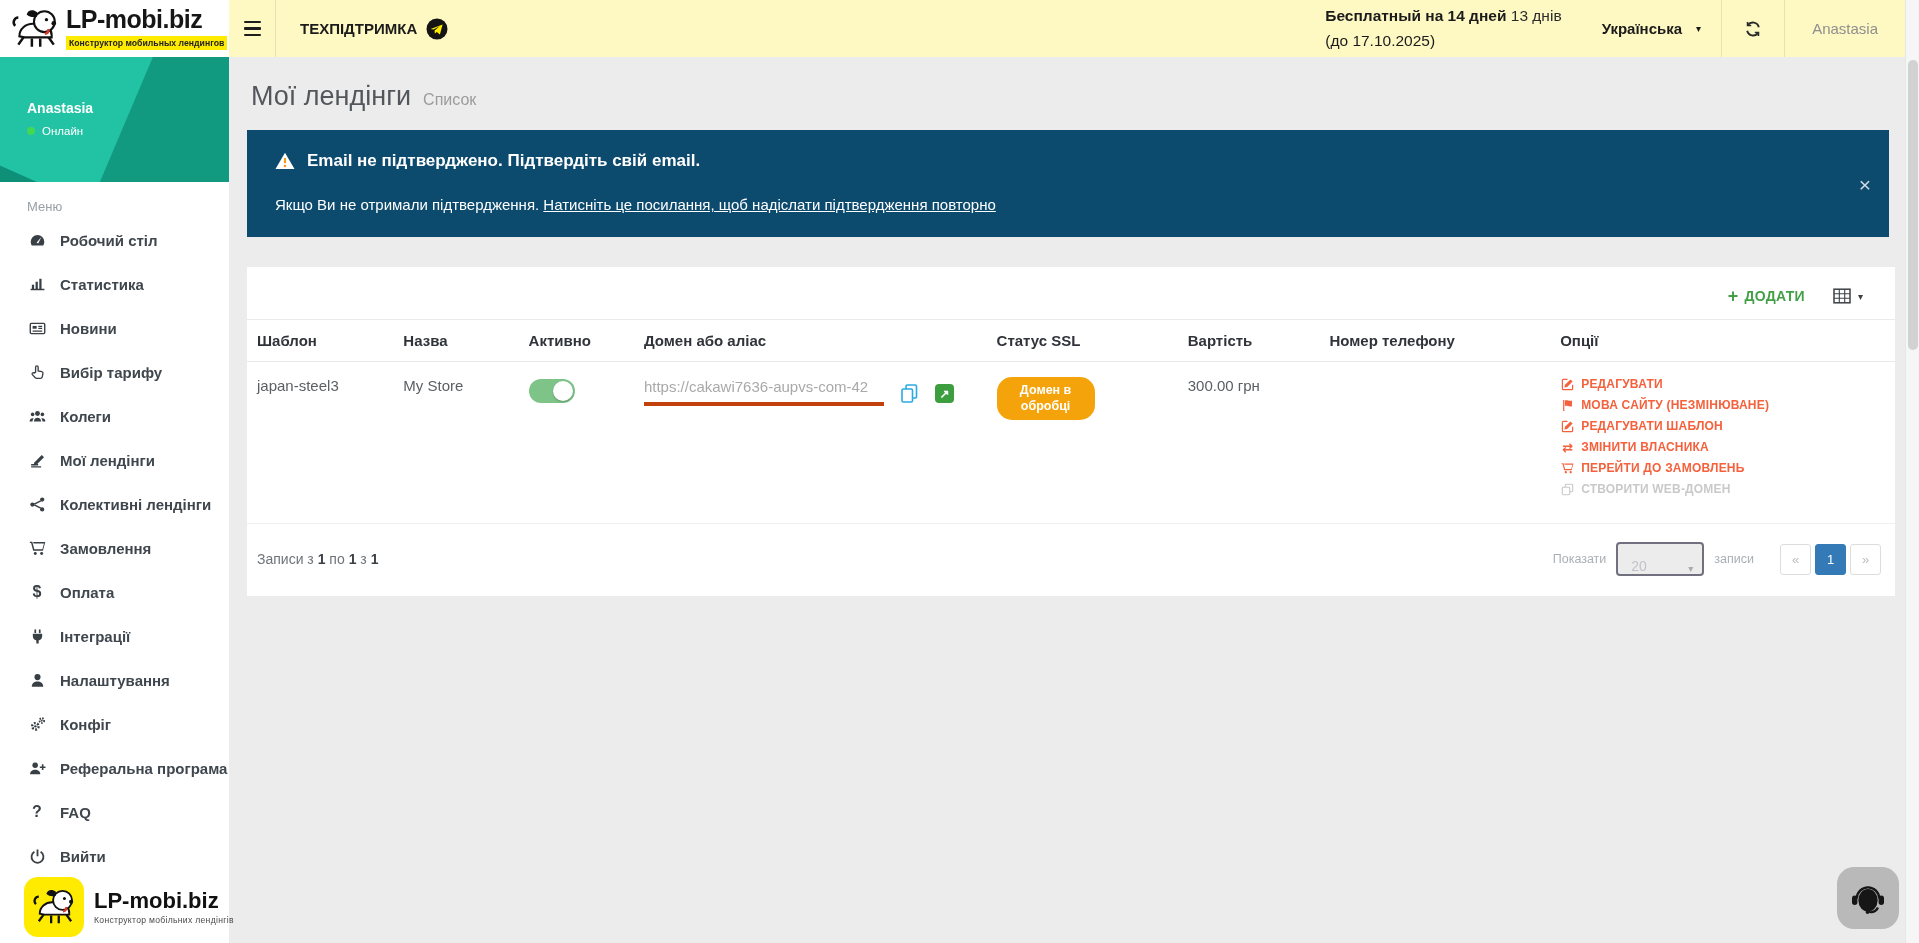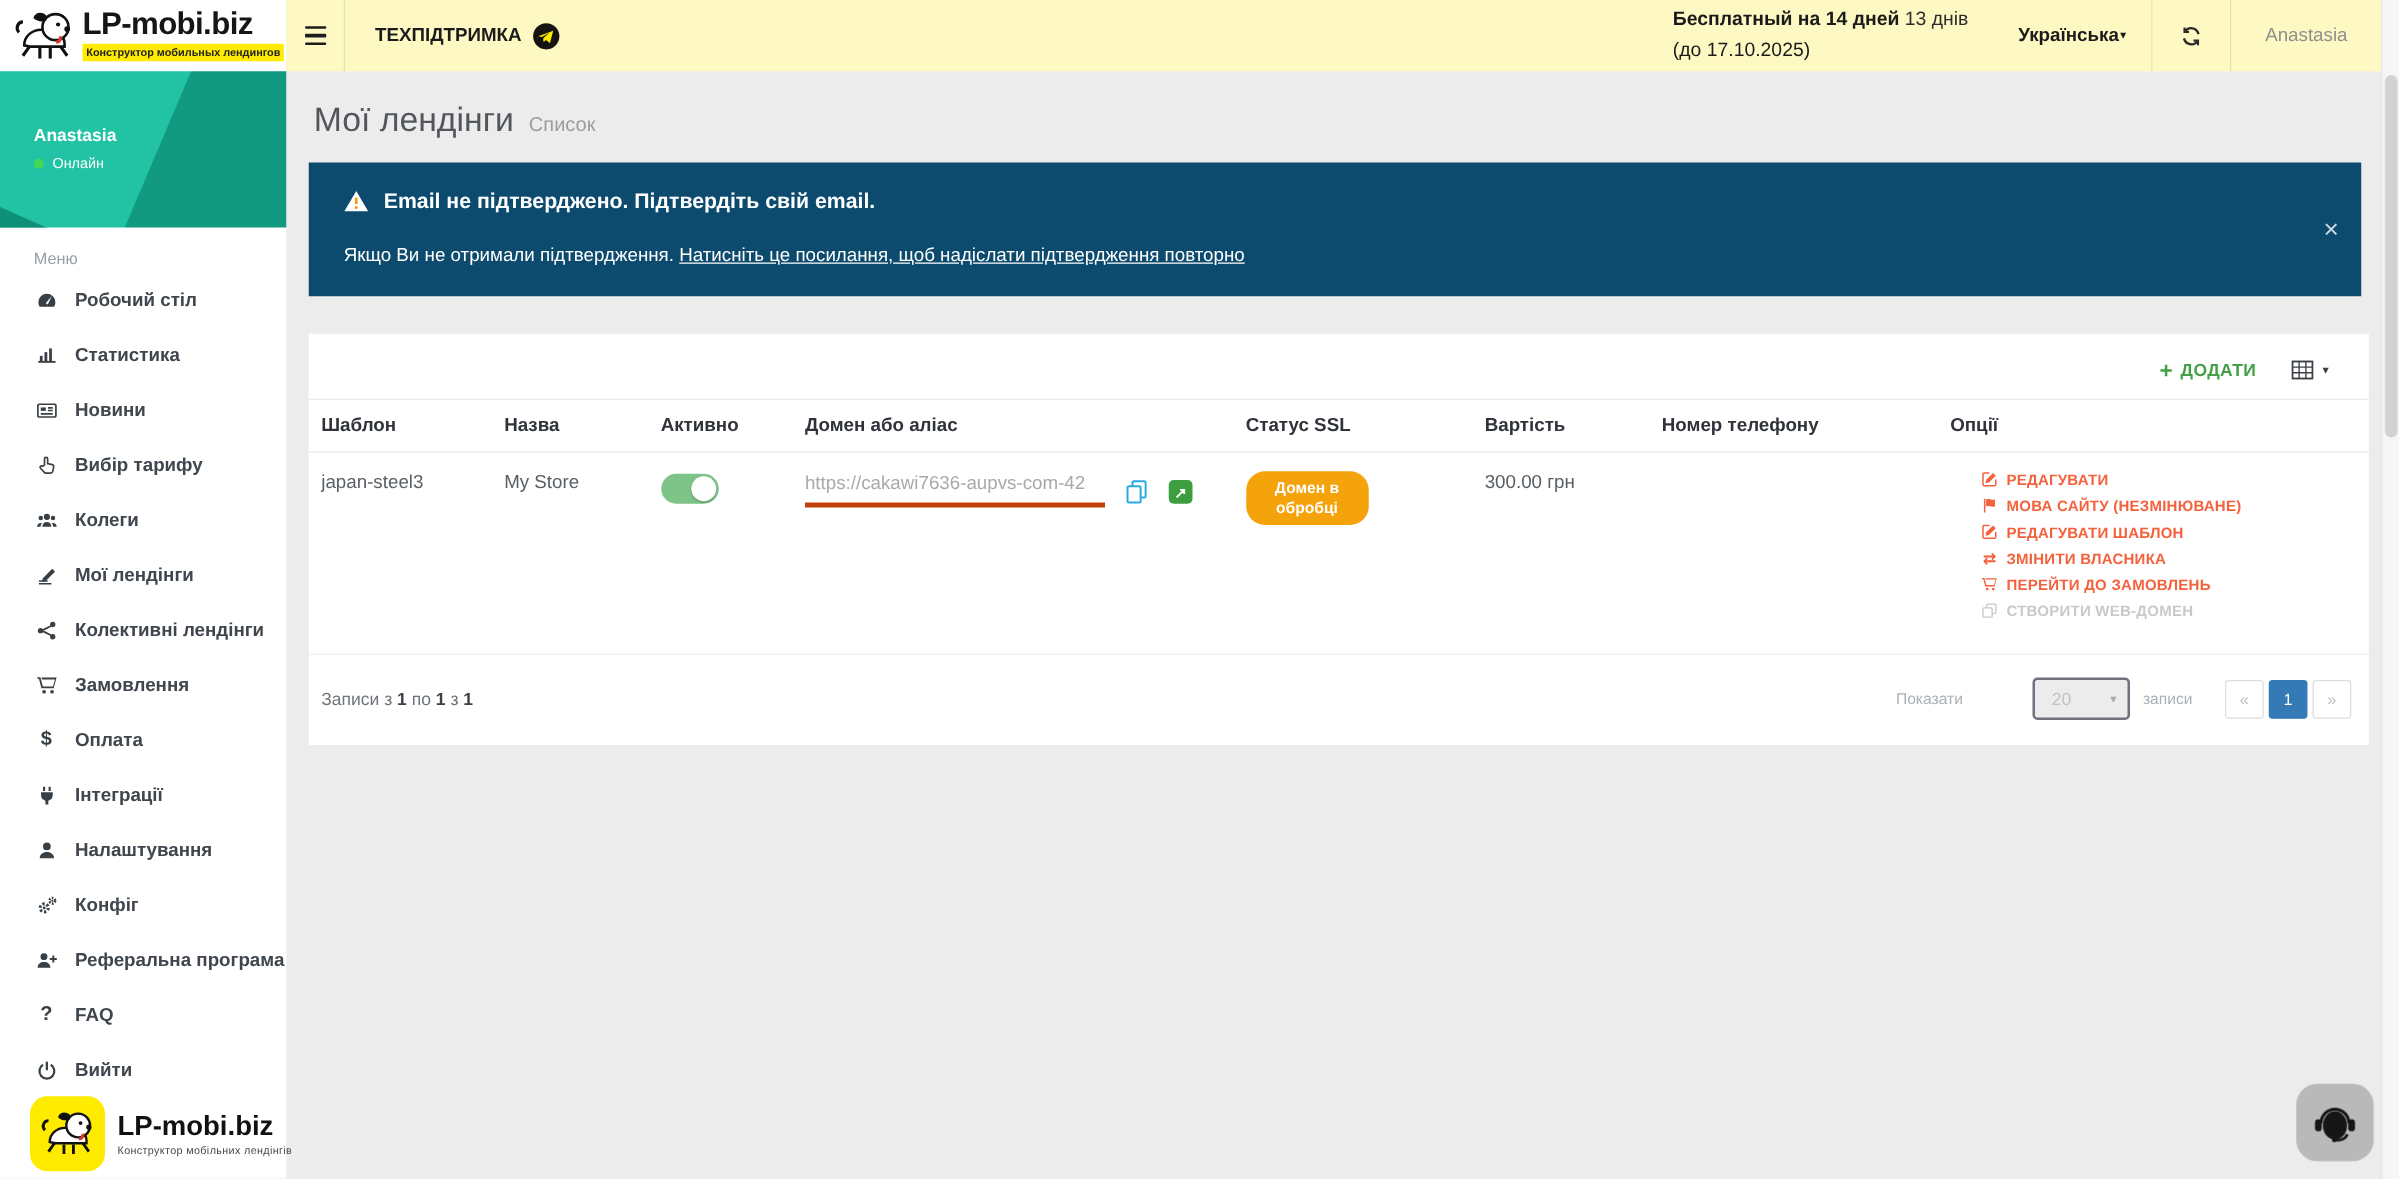--- a/index.html
+++ b/index.html
@@ -14,21 +14,21 @@
   .logo-tagline { display:inline-block; background:#FFEB00; color:#222; font-size:8.7px; font-weight:700; padding:2px 3px; margin-top:2px; white-space:nowrap; }
   .yellowbar { flex:1; background:#fef9c3; display:flex; align-items:center; }
   .ydiv { width:1px; align-self:stretch; background:rgba(0,0,0,0.09); }
   .hamburger { width:46px; display:flex; flex-direction:column; align-items:center; justify-content:center; cursor:pointer; }
   .hamburger i { display:block; width:17px; height:2.4px; background:#1d1d1d; margin:2.1px 0; border-radius:1px; }
   .support { display:flex; align-items:center; gap:9px; margin-left:24px; font-size:15px; font-weight:700; color:#1b1b1b; cursor:pointer; }
   .tb-spacer { flex:1; }
   .trial { font-size:15.5px; color:#1b1b1b; line-height:1.55; margin-right:20px; }
   .trial b { font-weight:700; }
   .trial .days { font-weight:400; color:#2c2c2c; }
-  .lang { display:flex; align-items:center; gap:1px; font-size:15px; font-weight:700; color:#1b1b1b; padding:0 20px; cursor:pointer; }
+  .lang { display:flex; align-items:center; gap:14px; font-size:15px; font-weight:700; color:#1b1b1b; padding:0 20px; cursor:pointer; }
   .lang .caret { font-size:10px; }
   .refresh-btn { padding:0 22px; display:flex; align-items:center; align-self:stretch; color:#2a2a2a; cursor:pointer; }
   .tb-user { padding:0 27px; display:flex; align-items:center; align-self:stretch; color:#8f8f8f; font-size:15px; cursor:pointer; }
 
   
   .body-row { display:flex; height:886px; margin-right:14px; }
 
   
   .sidebar { width:229px; background:#fff; flex-shrink:0; position:relative; }
   .user-panel { height:125px; padding:43px 0 0 27px; color:#fff;
@@ -83,32 +83,32 @@
 
   .domain-wrap { display:flex; align-items:center; gap:15px; }
   .domain-input { width:240px; border:none; border-bottom:4px solid #c2410c; background:transparent; outline:none; color:#a9a9a9; font-size:15px; font-family:inherit; padding:1px 0 7px; }
   .copy-btn { background:none; border:none; cursor:pointer; color:#29ABE2; display:flex; margin-top:4px; }
   .copy-btn svg { width:21px; height:21px; }
   .ext-btn { width:19px; height:19px; background:#3C9E3F; border:none; border-radius:4px; color:#fff; font-size:12px; font-weight:700; display:flex; align-items:center; justify-content:center; cursor:pointer; margin-top:4px; }
 
   .ssl-badge { display:inline-block; background:#F5A30B; color:#fff; font-size:12.5px; font-weight:700; text-align:center; border-radius:15px; padding:5px 13px; line-height:1.3; max-width:98px; }
 
   .opts { list-style:none; }
-  .opt { display:flex; align-items:flex-start; gap:6px; color:#F4613C; font-size:12px; font-weight:700; letter-spacing:0.2px; margin-bottom:7px; cursor:pointer;margin-left:24px; }
+  .opt { display:flex; align-items:center; gap:6px; color:#F4613C; font-size:12px; font-weight:700; letter-spacing:0.2px; margin-bottom:7px; cursor:pointer; }
   .opt .oi { width:15px; display:flex; justify-content:center; color:inherit; }
   .opt .oi svg { width:13px; height:13px; }
   .opt.disabled { color:#c9c9c9; cursor:default; }
   .glyph-oi { font-size:13px; font-weight:700; line-height:1; }
 
   .card-foot { display:flex; justify-content:space-between; align-items:center; padding:18px 14px 20px 10px; }
   .records-info { font-size:14px; color:#6e7479; }
   .records-info b { color:#3c4146; }
   .foot-right { display:flex; align-items:center; gap:10px; }
   .pg-label { font-size:12.5px; color:#aab0b5; }
-  .size-select { width:78px; height:34px; background:#ececec; border:2px solid #70707e; border-radius:4px; display:flex; align-items:center; justify-content:space-between; padding:0 9px 0 13px; color:#c2c2c8; font-size:14px; cursor:default;margin-left:46px; }
+  .size-select { width:88px; height:34px; background:#ececec; border:2px solid #70707e; border-radius:4px; display:flex; align-items:flex-end; justify-content:space-between; padding:0 9px 0 13px; color:#c2c2c8; font-size:14px; cursor:default; }
   .size-select .caret { font-size:10px; color:#a9a9b0; }
   .pager { display:flex; gap:4px; margin-left:16px; }
   .pg-btn { min-width:31px; height:31px; border:1px solid #ddd; border-radius:3px; background:#fff; color:#b9bec3; font-size:13px; display:flex; align-items:center; justify-content:center; cursor:pointer; font-family:inherit; }
   .pg-btn.active { background:#337AB7; border-color:#337AB7; color:#fff; }
 
   
   .scroll-track { position:fixed; right:0; top:0; width:14px; height:943px; background:#f6f6f6; border-left:1px solid #e7e7e7; }
   .scroll-thumb { width:10px; margin:60px auto 0; height:290px; background:#d2d2d2; border-radius:5px; }
   .chat-btn { position:fixed; right:20px; bottom:14px; width:62px; height:62px; border-radius:17px; background:#b9b9b9; border:none; display:flex; align-items:center; justify-content:center; cursor:pointer; }
   .chat-btn svg { width:40px; height:40px; }

